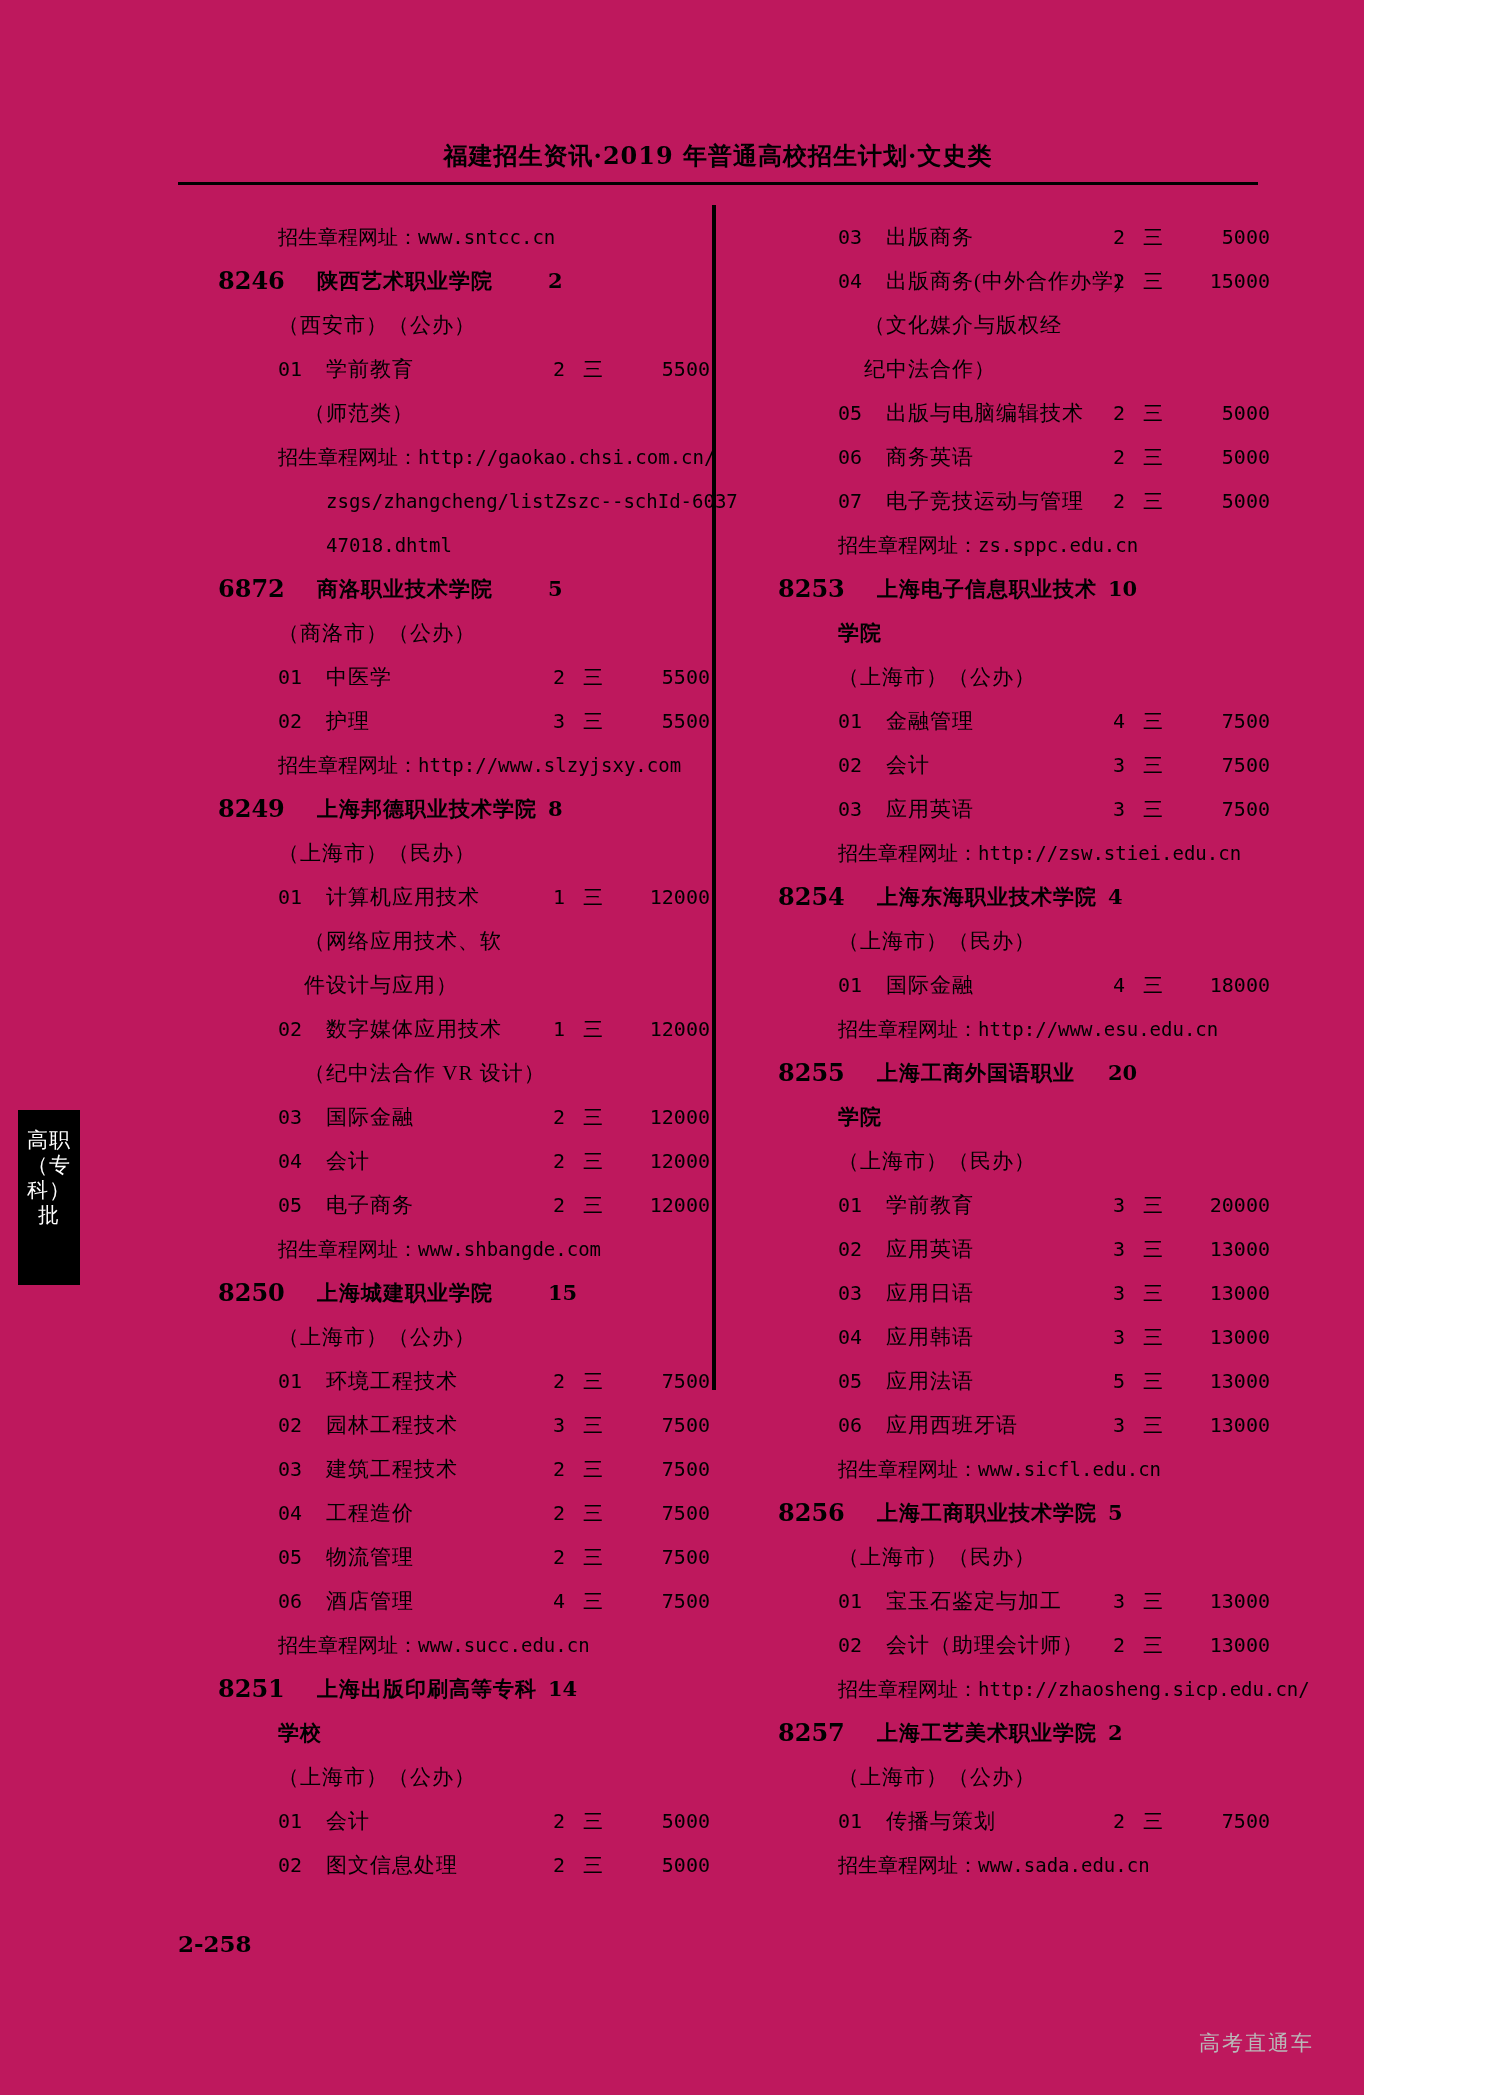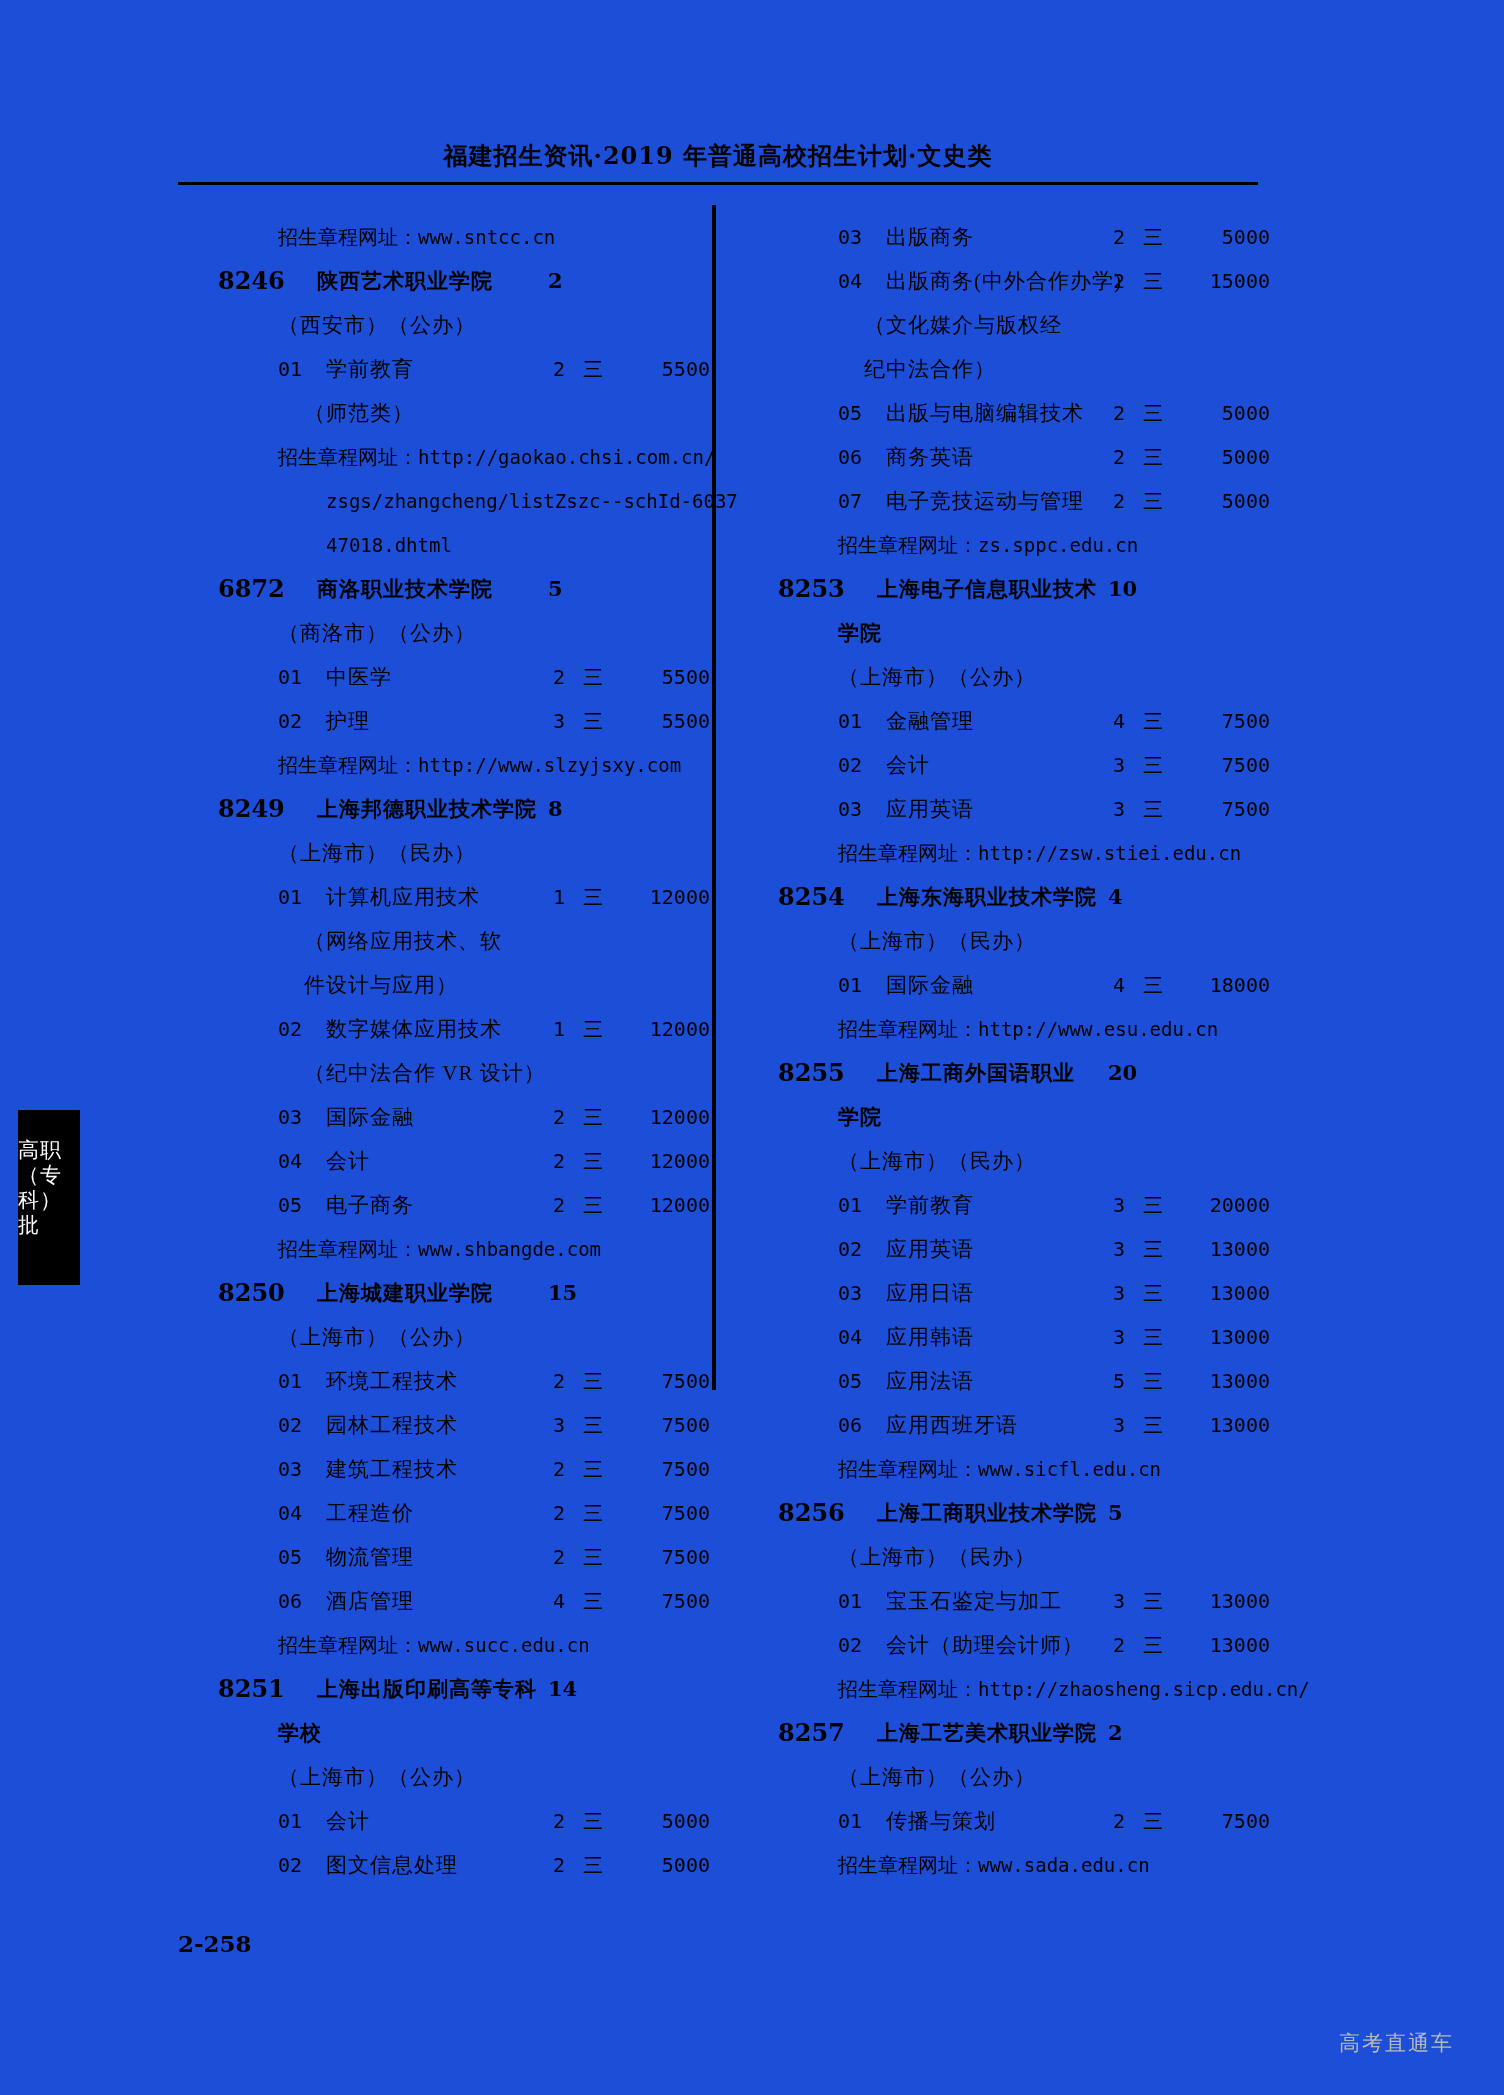--- a/index.html
+++ b/index.html
@@ -2,23 +2,23 @@
 <html><head>
 <meta charset="utf-8">
 <style>
   html, body {
     margin: 0;
     padding: 0;
     background: #ffffff;
   }
   .page {
     position: relative;
-    width: 1504px;
+    width: 1364px;
     height: 2095px;
-    background: #1d4ed8;
+    background: #be185d;
     font-family: "Liberation Serif", serif;
     color: #000000;
     overflow: hidden;
   }
 
   
   .header {
     position: absolute;
     left: 178px;
     top: 140px;
@@ -163,21 +163,22 @@
   .side-tab {
     position: absolute;
     left: 18px;
     top: 1110px;
     width: 62px;
     height: 175px;
     background: #000;
     color: #fff;
     font-size: 21px;
     line-height: 25px;
-    padding-top: 28px;
+    text-align: center;
+    padding-top: 18px;
     box-sizing: border-box;
     letter-spacing: 1px;
   }
 
   
   .page-number {
     position: absolute;
     left: 178px;
     top: 1930px;
     font-family: "DejaVu Serif", serif;

